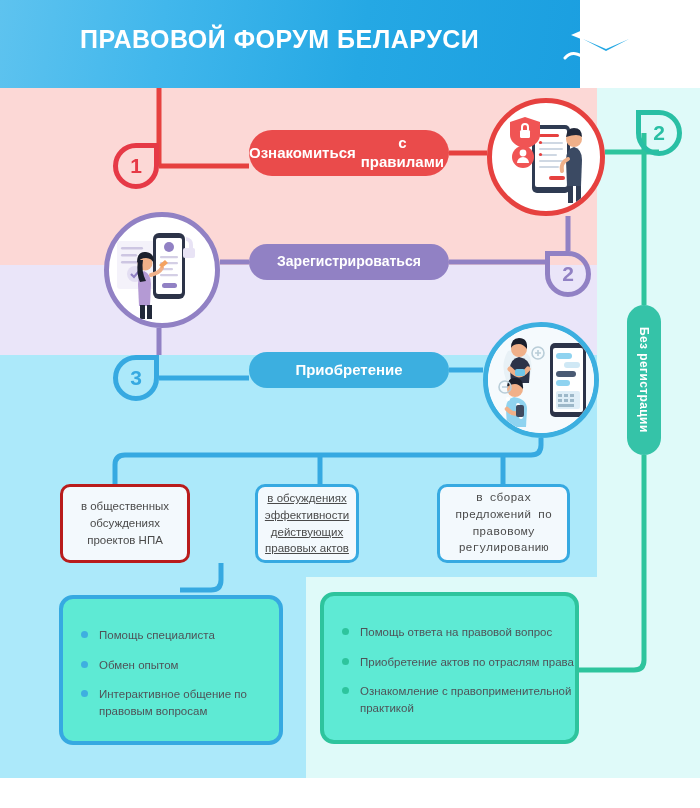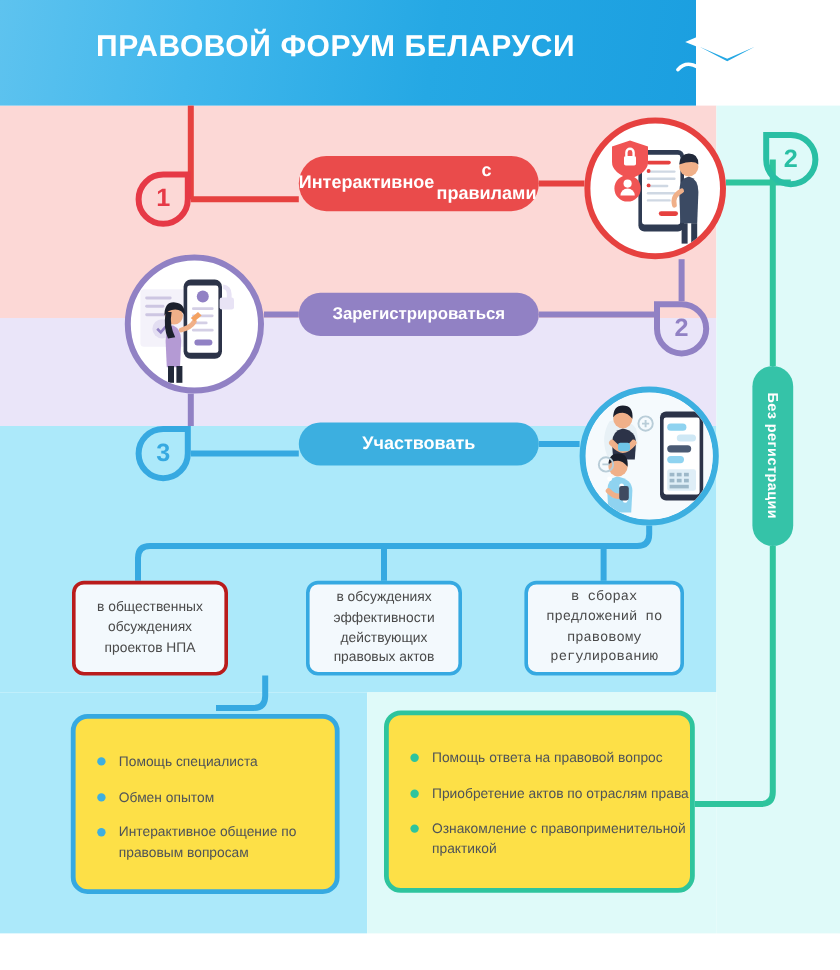--- a/index.html
+++ b/index.html
@@ -85,26 +85,26 @@
   .circ-3{left:483px;top:322px;width:116px;height:116px;border:5px solid #3cafe0;}
 
   
   .obox{
     position:absolute;background:#f3f9fd;border-radius:10px;
     box-sizing:border-box;display:flex;align-items:center;justify-content:center;
     text-align:center;color:#4a4a4a;font-size:11.5px;line-height:1.45;
     padding:8px 10px;
   }
   .obox-1{left:60px;top:484px;width:130px;height:79px;border:3px solid #b91c1c;}
-  .obox-2{left:255px;top:484px;width:130px;height:79px;border:3px solid #36a9e1;}
+  .obox-2{left:255px;top:484px;width:104px;height:79px;border:3px solid #36a9e1;text-decoration:underline;}
   .obox-3{left:437px;top:484px;width:133px;height:79px;border:3px solid #36a9e1;font-family:Liberation Mono, monospace;}
 
   
   .card{
-    position:absolute;background:#fde047;border-radius:14px;box-sizing:border-box;
+    position:absolute;background:#5eead4;border-radius:14px;box-sizing:border-box;
   }
   .card-blue{left:59px;top:595px;width:224px;height:150px;border:4px solid #36a9e1;}
   .card-green{left:320px;top:592px;width:259px;height:152px;border:4px solid #2ec49d;}
   .card ul{list-style:none;margin:0;padding:28px 0 0 18px;}
   .card li{
     position:relative;padding-left:18px;margin-bottom:13px;
     font-size:11.5px;line-height:1.45;color:#4f5358;
   }
   .card li::before{
     content:"";position:absolute;left:0;top:4px;
@@ -158,21 +158,21 @@
 
     <path d="M221,563 L221,580 Q221,590 211,590 L180,590" stroke="#36a9e1" stroke-width="5" fill="none"></path>
 
     <path d="M605,152 L659,152" stroke="#2ec49d" stroke-width="5" fill="none"></path>
     <path d="M644,133 L644,305" stroke="#2ec49d" stroke-width="5" fill="none"></path>
     <path d="M644,455 L644,660 Q644,670 634,670 L579,670" stroke="#2ec49d" stroke-width="5" fill="none"></path>
   </svg>
 
   <div class="badge badge-1">1</div>
   <div class="pill pill-1">
-    <span>Интерактивное</span>
+    <span>Ознакомиться</span>
       <br>
     <span>с правилами</span>
   </div>
   <div class="circ circ-1">
     <svg viewBox="0 0 108 108" width="108" height="108">
       <rect x="40" y="22" width="38" height="68" rx="5" fill="#2f3b52"></rect>
       <rect x="43" y="26" width="32" height="58" rx="2" fill="#ffffff"></rect>
       <rect x="47" y="31" width="20" height="3" rx="1.5" fill="#e6413f"></rect>
       <rect x="47" y="39" width="24" height="2" rx="1" fill="#cfd8e3"></rect>
       <rect x="47" y="45" width="24" height="2" rx="1" fill="#cfd8e3"></rect>
@@ -222,21 +222,21 @@
       <path d="M28,46 q0,-12 9,-11 q9,1 8,12 q-2,-6 -8,-6 q-6,0 -9,5 z" fill="#1b1f2c"></path>
       <path d="M29,43 q-2,14 2,22 l6,-1 q-5,-10 -3,-21 z" fill="#1b1f2c"></path>
       <rect x="31" y="88" width="5" height="14" fill="#22293a"></rect>
       <rect x="38" y="88" width="5" height="14" fill="#22293a"></rect>
       <path d="M42,58 q8,-2 11,-7" stroke="#f0b089" stroke-width="4" fill="none" stroke-linecap="round"></path>
       <path d="M50,48 l6,-5 l3,3 l-6,5 z" fill="#f4a261"></path>
     </svg>
   </div>
 
   <div class="badge badge-3">3</div>
-  <div class="pill pill-3">Участвовать</div>
+  <div class="pill pill-3">Приобретение</div>
   <div class="circ circ-3">
     <svg viewBox="0 0 106 106" width="106" height="106">
       <circle cx="53" cy="53" r="53" fill="#f5fafd"></circle>
       <rect x="62" y="16" width="36" height="74" rx="5" fill="#2c3348"></rect>
       <rect x="65" y="21" width="30" height="64" rx="2" fill="#ffffff"></rect>
       <rect x="68" y="26" width="16" height="6" rx="3" fill="#8fd3f0"></rect>
       <rect x="76" y="35" width="16" height="6" rx="3" fill="#cfe8f5"></rect>
       <rect x="68" y="44" width="20" height="6" rx="3" fill="#4a5a73"></rect>
       <rect x="68" y="53" width="14" height="6" rx="3" fill="#8fd3f0"></rect>
       <rect x="68" y="64" width="24" height="18" rx="2" fill="#dfeef7"></rect>

